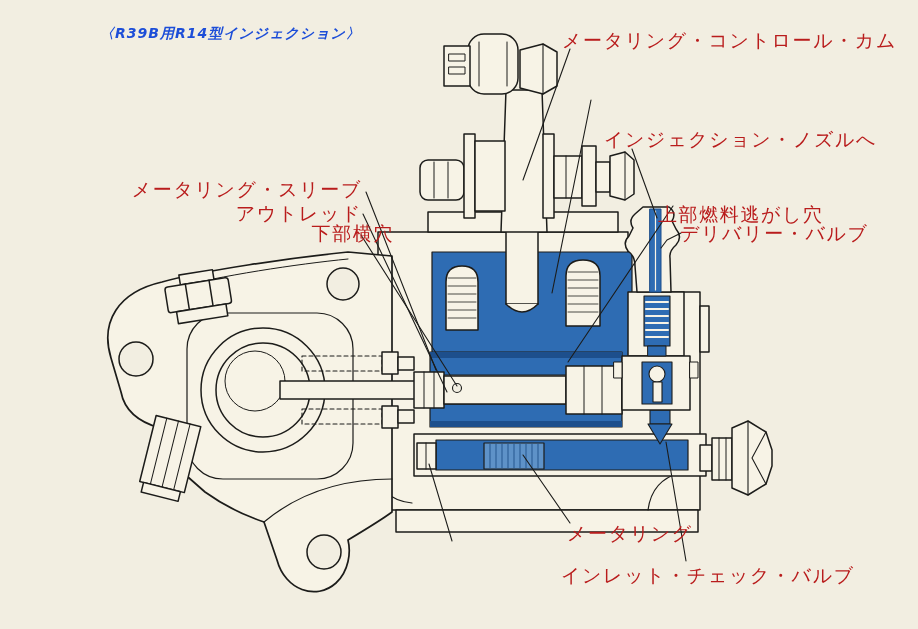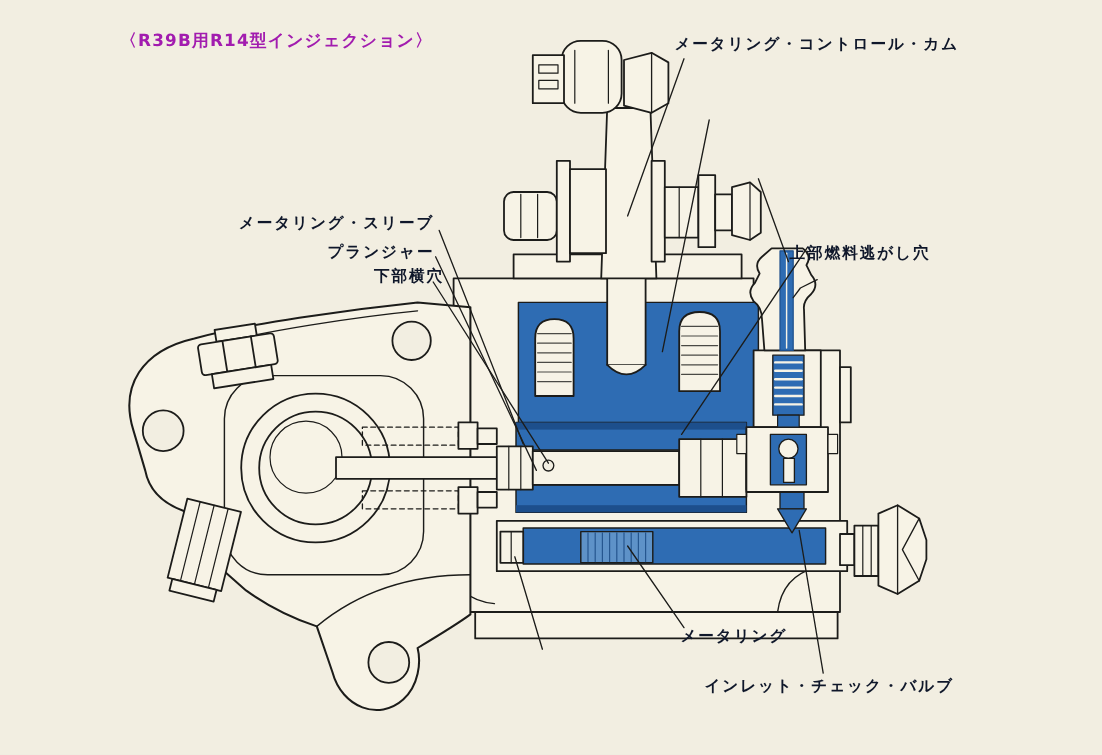--- a/index.html
+++ b/index.html
@@ -10,34 +10,35 @@
     overflow:hidden;
   }
   .page{
     position:relative;
     width:918px;height:629px;
     background:#f2eee1;
   }
   .page svg{position:absolute;left:0;top:0;}
   .lbl{
     position:absolute;
-    font-size:13px;
+    font-size:19px;
     letter-spacing:1.6px;
-    color:#0f172a;
+    color:#b91c1c;
     white-space:nowrap;
-    font-weight:700;
+    font-weight:400;
   }
   .title{
     position:absolute;
     left:100px;top:25px;
     font-size:14px;
     font-weight:bold;
     letter-spacing:1px;
-    color:#a21caf;
+    color:#1d4ed8;
     white-space:nowrap;
+    font-style:italic;
   }
   .r{text-align:left;}
 </style>
 </head>
 <body>
 
 <div class="page">
 
   <svg width="918" height="629" viewBox="0 0 918 629">
     <g stroke="#1c1c1a" stroke-width="1.5" fill="none" stroke-linejoin="round" stroke-linecap="round">
@@ -236,20 +237,22 @@
         <path d="M 570 523 L 523 455"></path>
         <path d="M 452 541 L 429 464"></path>
         <path d="M 686 561 L 666 442"></path>
       </g>
     </g>
   </svg>
 
   <div class="title">〈R39B用R14型インジェクション〉</div>
 
   <div class="lbl" style="left:562px;top:28px">メータリング・コントロール・カム</div>
+  <div class="lbl" style="left:604px;top:127px">インジェクション・ノズルへ</div>
   <div class="lbl" style="left:658px;top:202px">上部燃料逃がし穴</div>
+  <div class="lbl" style="left:680px;top:221px">デリバリー・バルブ</div>
   <div class="lbl r" style="right:556px;top:177px">メータリング・スリーブ</div>
-  <div class="lbl r" style="right:556px;top:201px">プランジャー</div>
-  <div class="lbl r" style="right:548px;top:221px">下部横穴</div>
+  <div class="lbl r" style="right:556px;top:201px">アウトレッド</div>
+  <div class="lbl r" style="right:524px;top:221px">下部横穴</div>
   <div class="lbl" style="left:567px;top:521px">メータリング</div>
-  <div class="lbl" style="left:587px;top:563px">インレット・チェック・バルブ</div>
+  <div class="lbl" style="left:561px;top:563px">インレット・チェック・バルブ</div>
 
 </div>
 
 </body></html>

